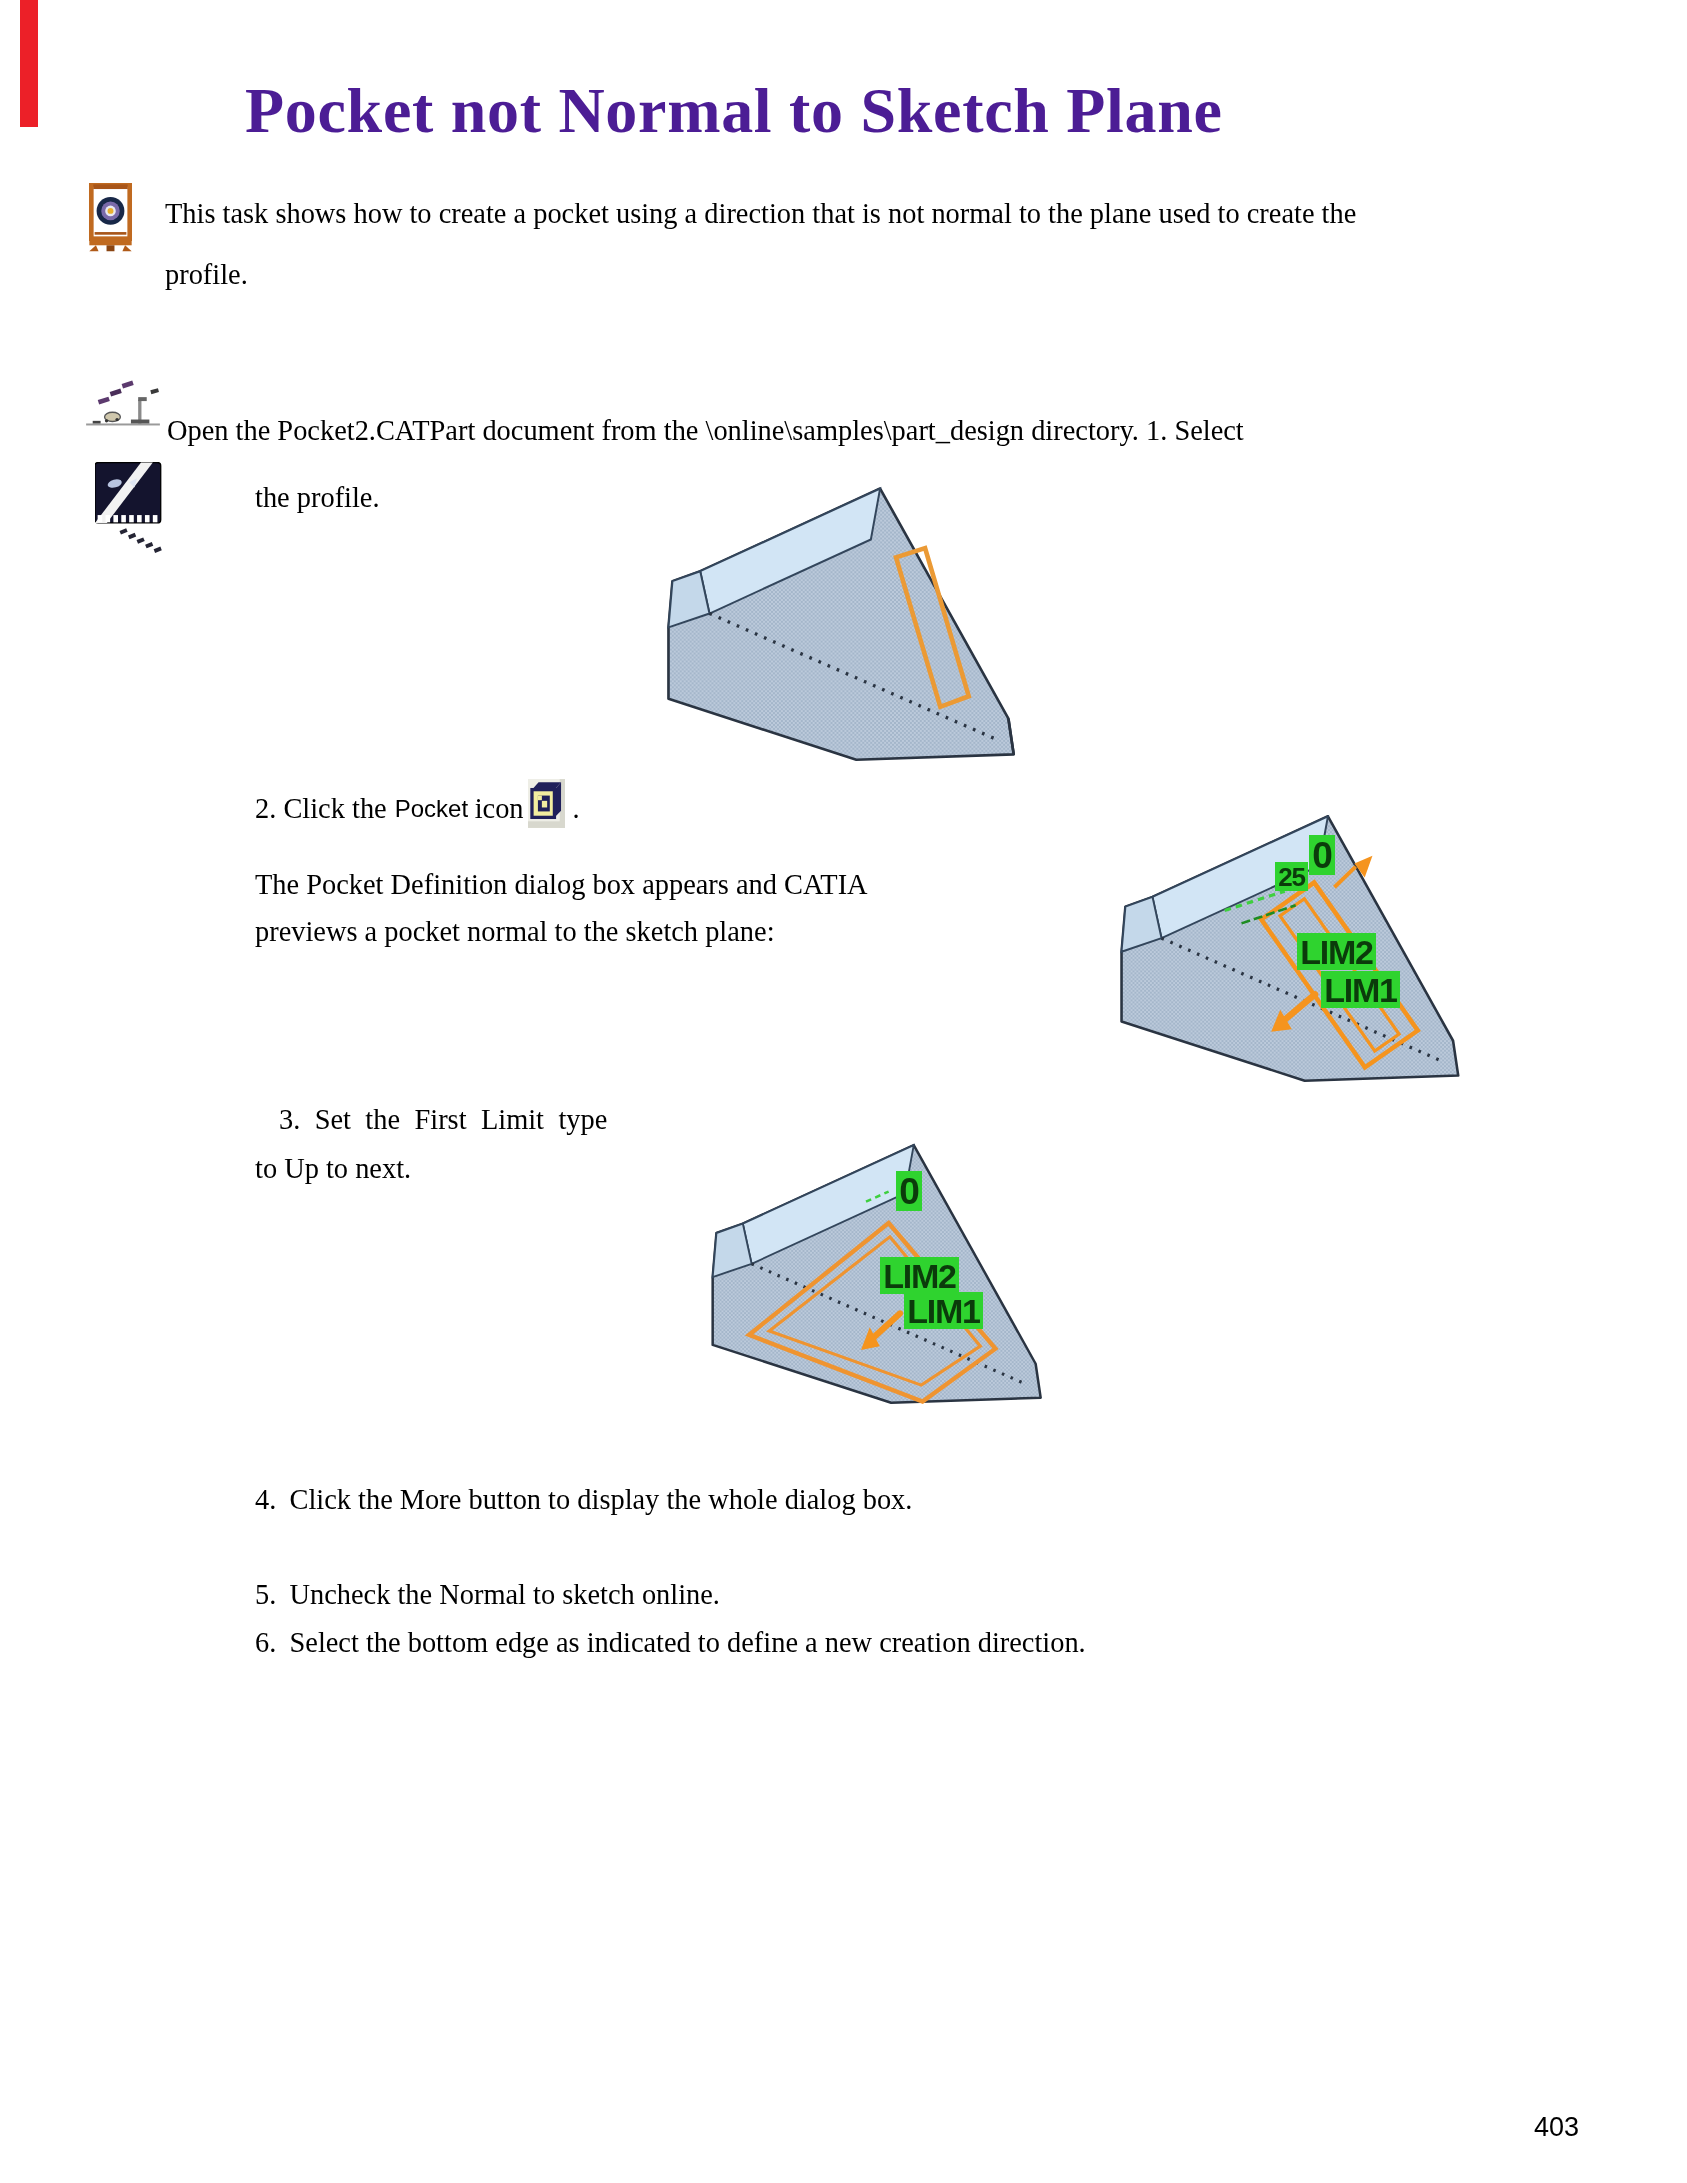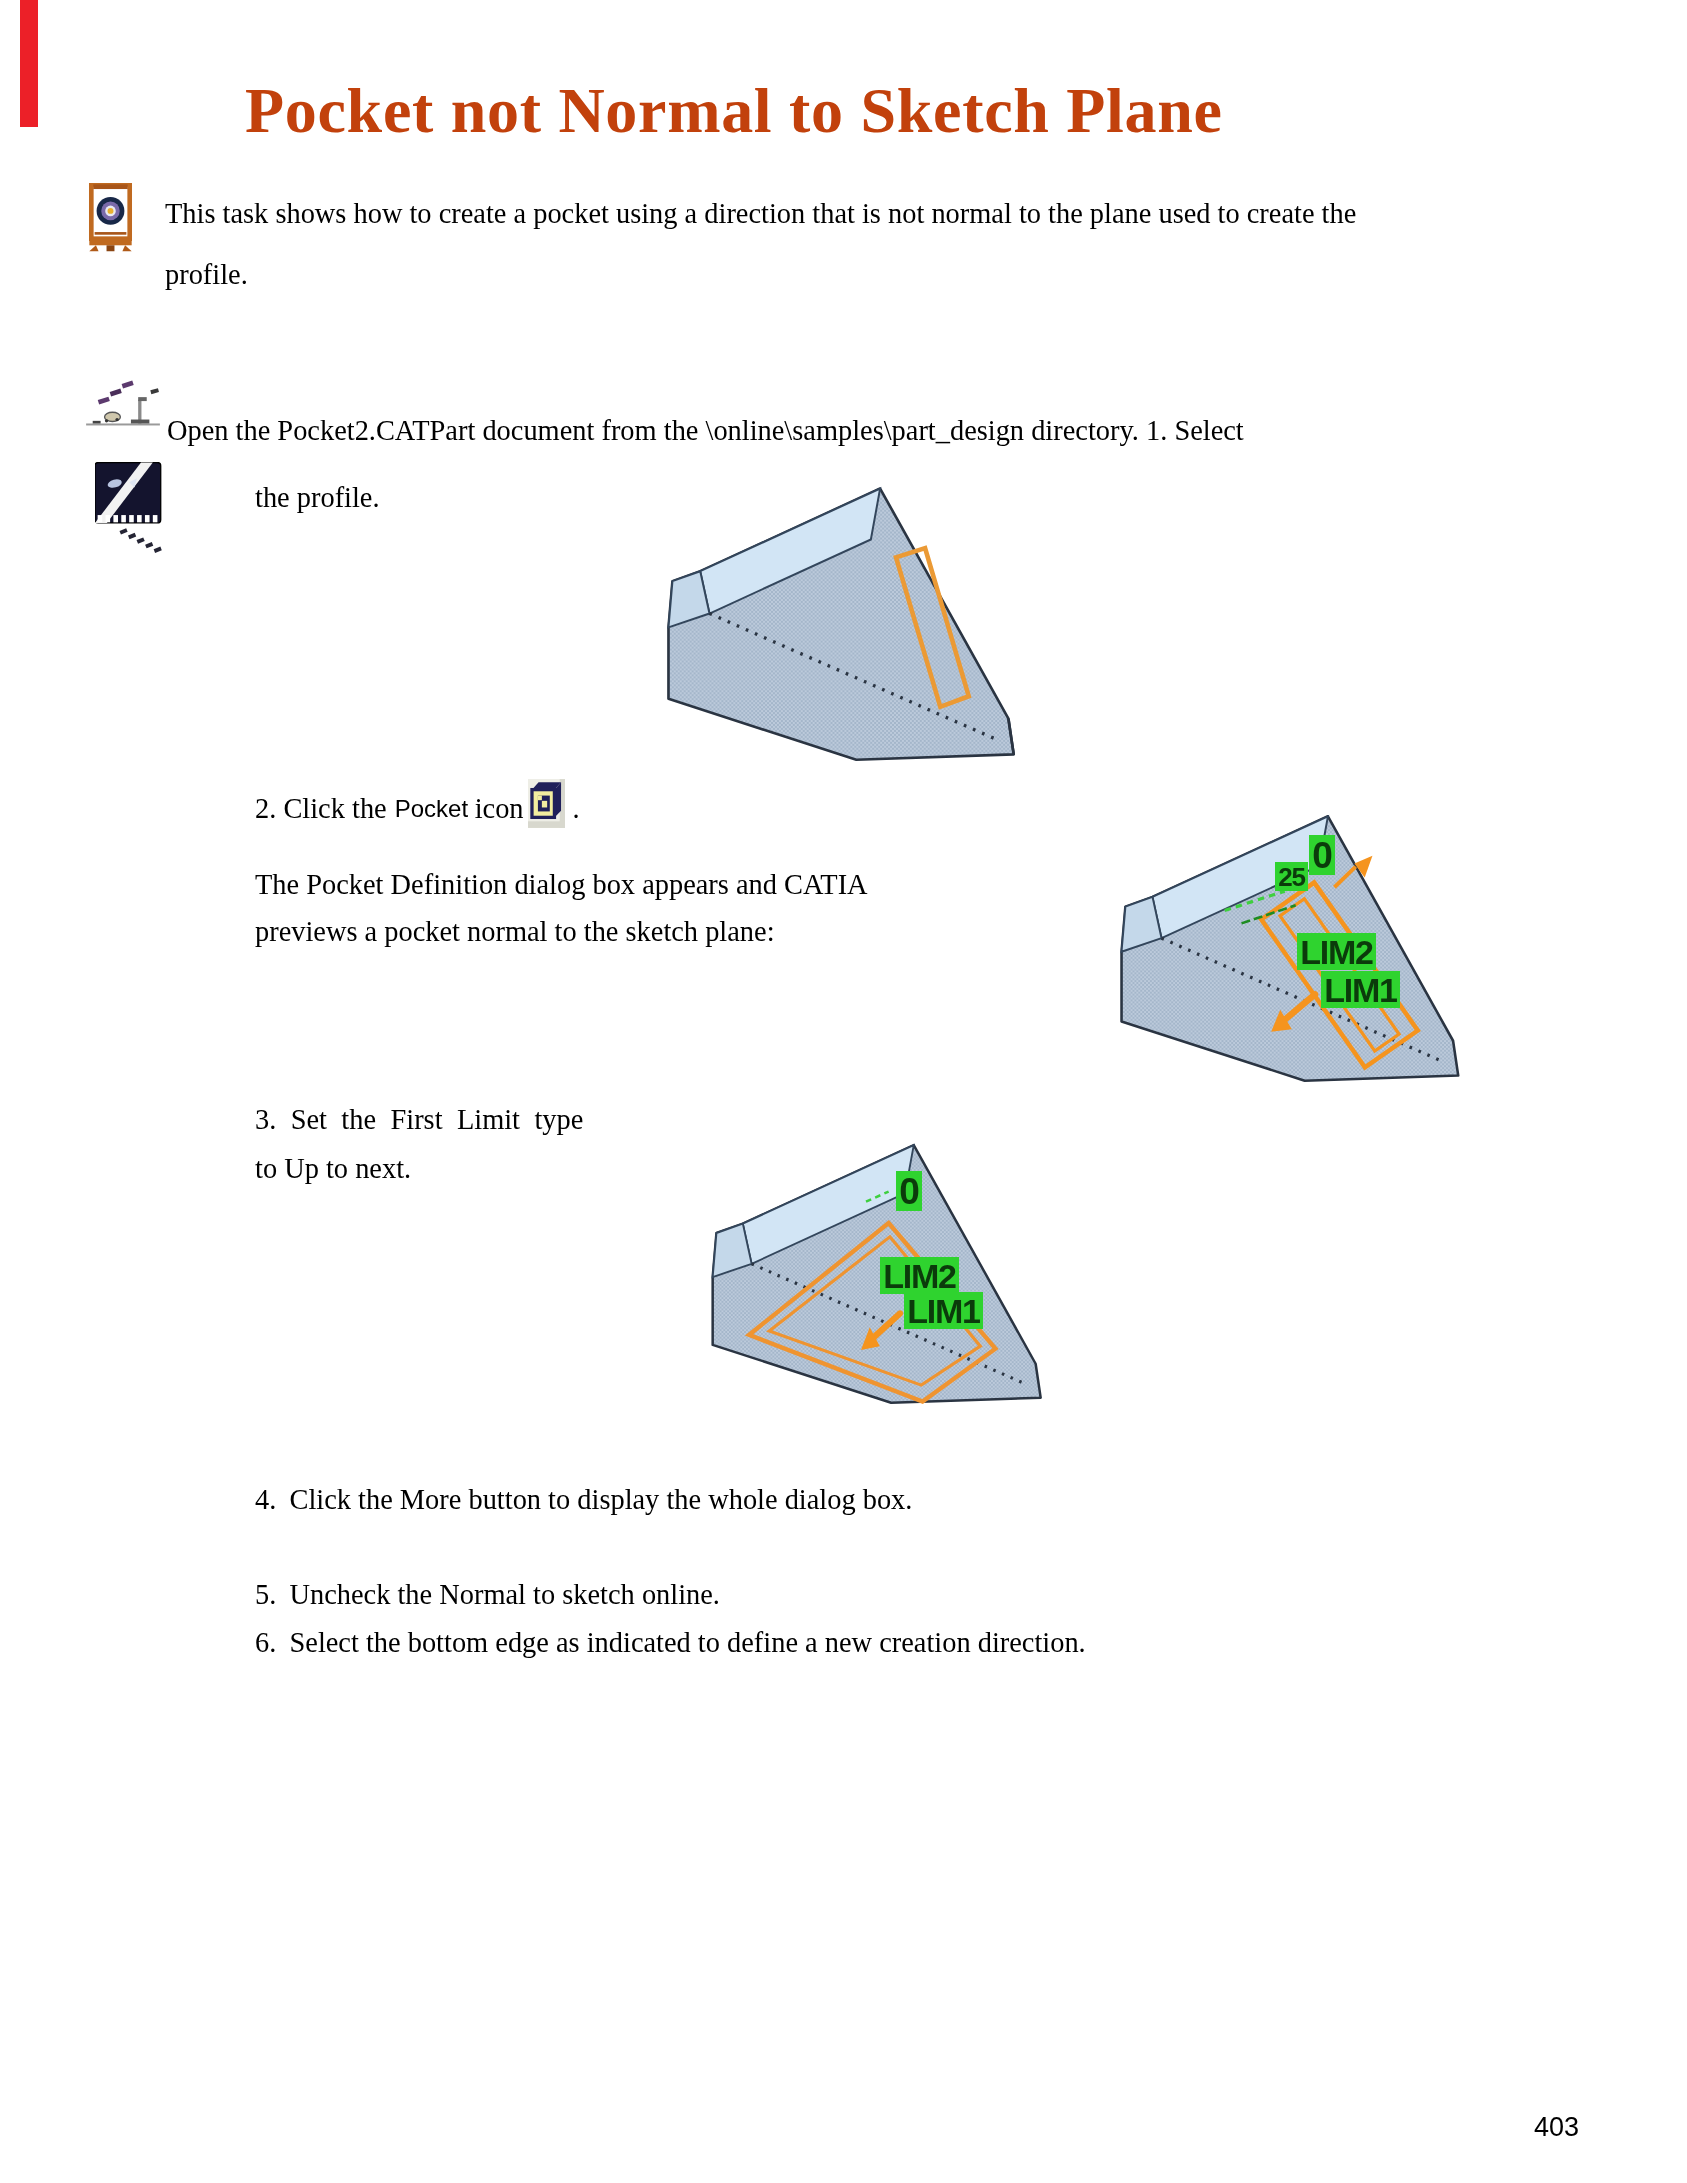--- a/index.html
+++ b/index.html
@@ -1,26 +1,26 @@
 <!DOCTYPE html>
 <html style="font-size:10.6px"><head>
 <meta charset="utf-8">
 <style>
   html,body{margin:0;padding:0;background:#ffffff;}
   .page{position:relative;width:1687px;height:2183px;background:#ffffff;overflow:hidden;
         font-family:"Liberation Serif",serif;color:#000;}
   .abs{position:absolute;}
   .red-bar{position:absolute;left:20px;top:0;width:18px;height:127px;background:#ec2028;}
   .title{position:absolute;left:245px;top:74px;font-size:64px;font-weight:bold;
-         color:#c2410c;white-space:nowrap;letter-spacing:0.7px;}
+         color:#4c1d95;white-space:nowrap;letter-spacing:0.7px;}
   .body-line{position:absolute;font-size:28.4px;white-space:nowrap;line-height:1.25;}
   .step-row{position:absolute;display:flex;align-items:center;height:53px;font-size:28.4px;white-space:nowrap;}
   .ui-term{font-family:"Liberation Sans",sans-serif;font-size:24px;margin:0 6.6px 0 8px;}
   .num{display:inline-block;margin-right:13.2px;}
-  .wide-words{word-spacing:7.3px;}
+  .wide-words{word-spacing:7.3px;margin-left:24px;}
   .figure{position:absolute;}
   .green-label{position:absolute;background:#2fd32f;color:#0b3b0b;
                font-family:"Liberation Sans",sans-serif;font-weight:bold;line-height:0.95;
                padding:3.3px 3.3px 1.3px 3.3px;letter-spacing:-1.3px;}
   .page-number{position:absolute;left:1534px;top:2112px;font-family:"Liberation Sans",sans-serif;
                font-size:27px;}
   .pocket-icon-wrap{display:inline-block;margin:0 8px 4px 4px;}
 </style>
 </head>
 <body>

